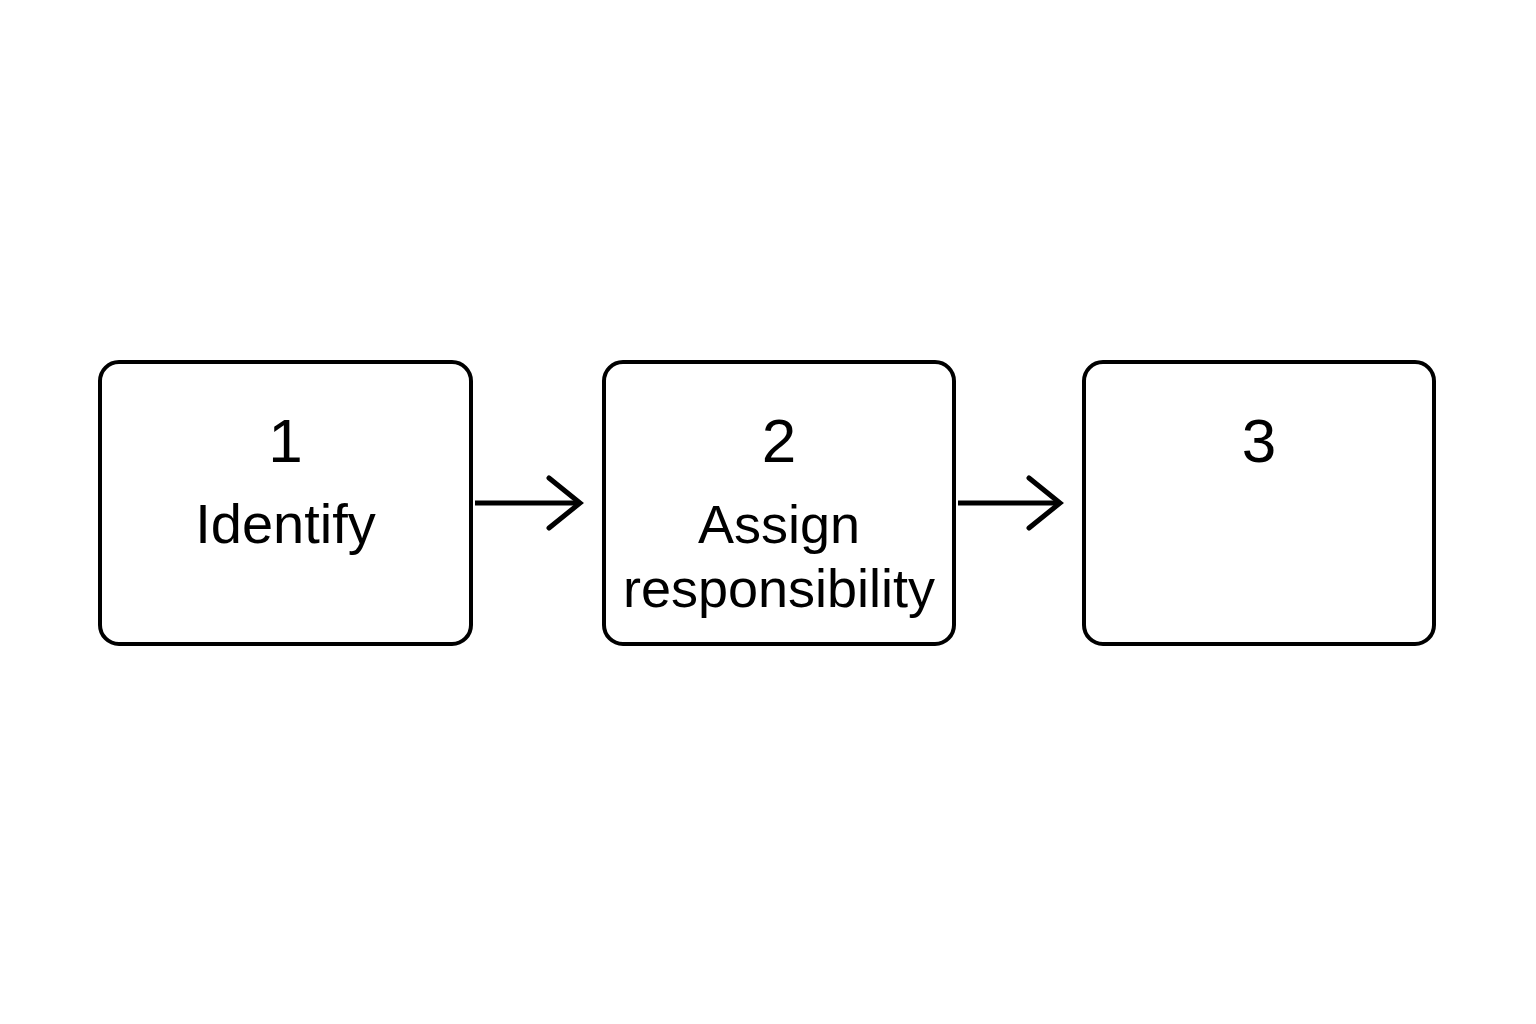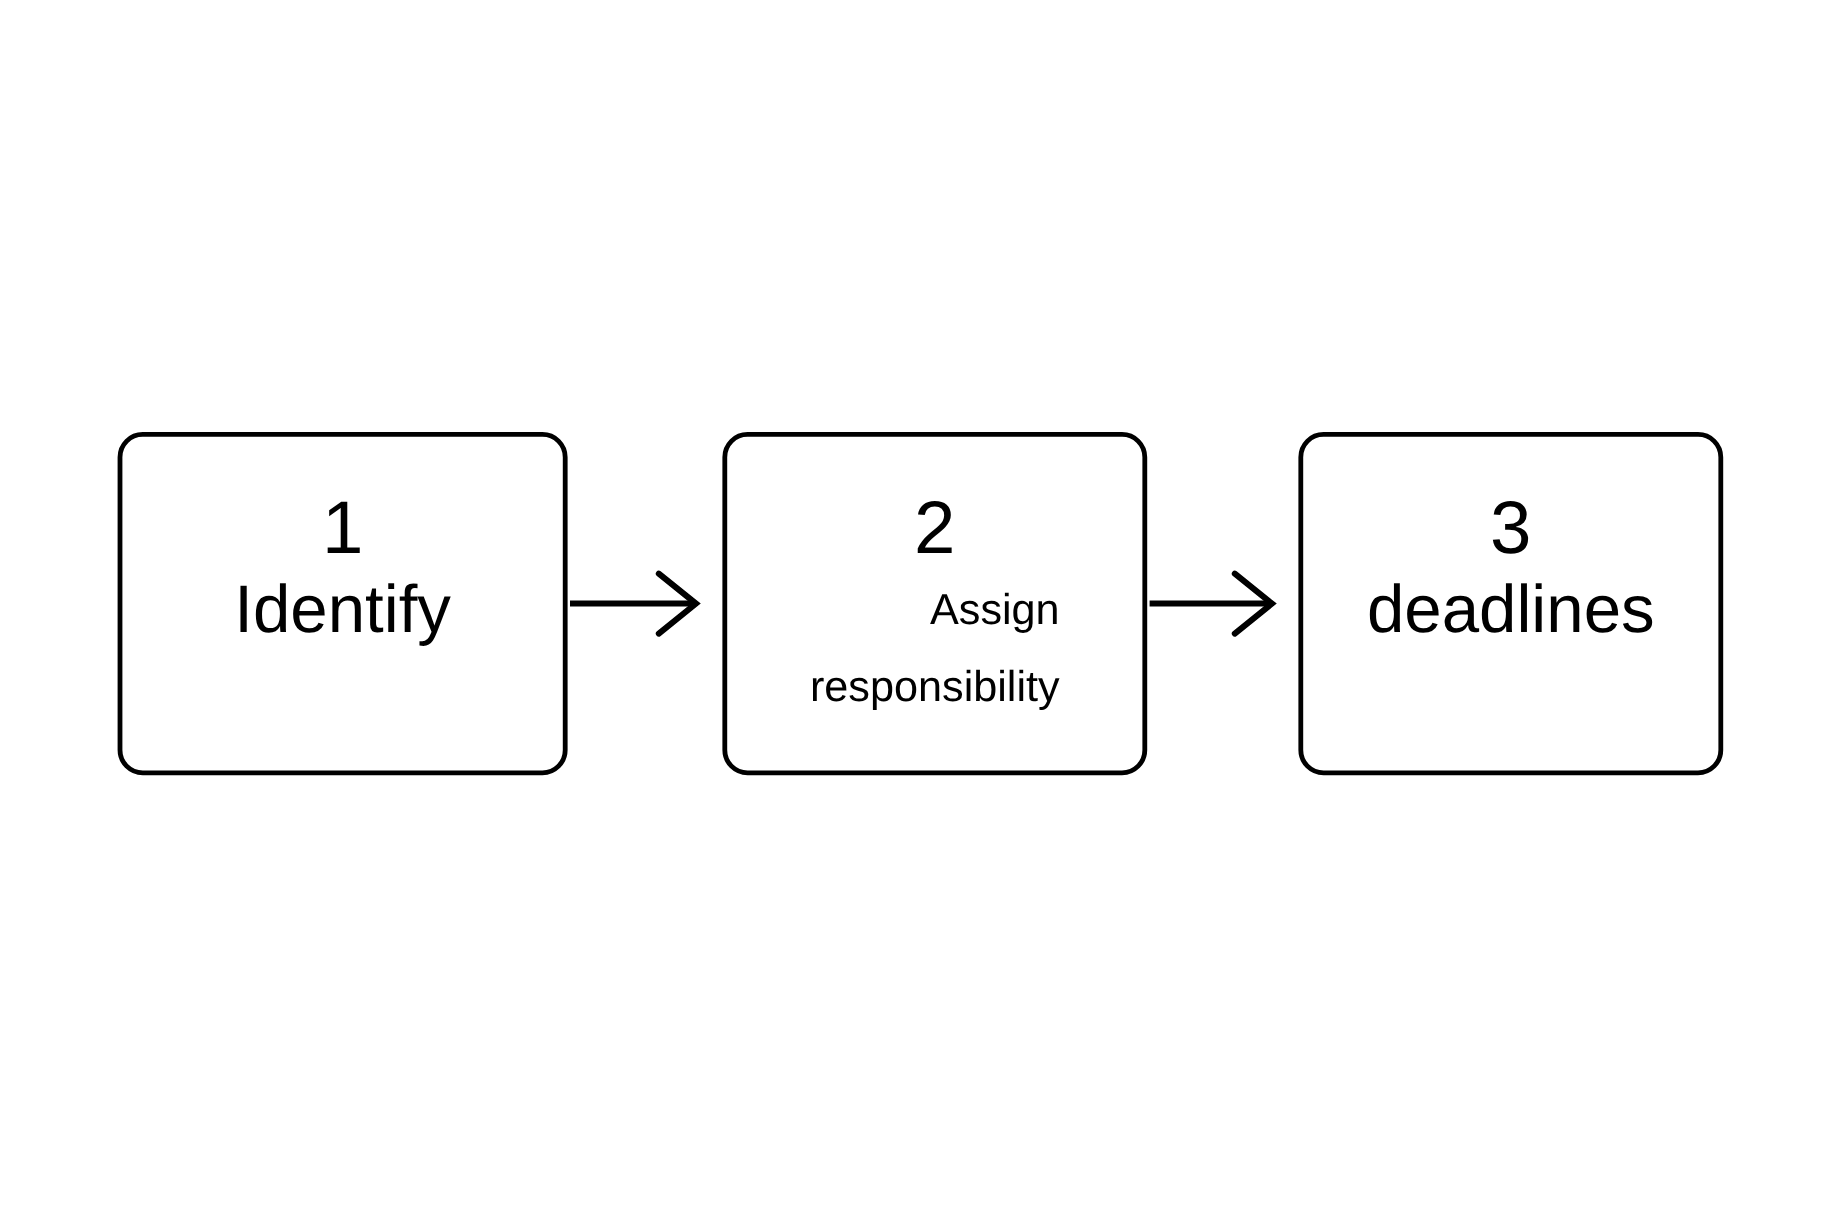--- a/index.html
+++ b/index.html
@@ -49,28 +49,28 @@
     font-weight: 400;
     line-height: 1;
     margin-top: 46px;
     letter-spacing: 0px;
   }
   .step-label {
     color: #000000;
     font-size: 56px;
     font-weight: 400;
     line-height: 64px;
-    margin-top: 4px;
+    margin-top: 20px;
     text-align: center;
     white-space: nowrap;
   }
   .step-label .ln {
     display: block;
   }
-  .b2 .step-label { font-size: 36px; text-align: right; }
+  .b2 .step-label { font-size: 54px; }
 
   .connector {
     position: absolute;
     top: 470px;
     height: 66px;
   }
   .connector.c1 { left: 473px; width: 130px; }
   .connector.c2 { left: 956px; width: 127px; }
   .connector svg { display: block; }
 </style>
@@ -92,21 +92,20 @@
       <div class="step-number">2</div>
       <div class="step-label">
         <span class="ln">Assign</span>
         <span class="ln">responsibility</span>
       </div>
     </div>
 
     <div class="step-box b3">
       <div class="step-number">3</div>
       <div class="step-label">
-        <span class="ln">deadlines</span>
       </div>
     </div>
 
   </div>
 
   <div class="connector c1">
     <svg width="130" height="66" viewBox="0 0 130 66" fill="none" xmlns="http://www.w3.org/2000/svg">
       <path d="M2 33 H106" stroke="#000000" stroke-width="5" stroke-linecap="butt"></path>
       <path d="M76 8 L107 33 L76 58" stroke="#000000" stroke-width="5" stroke-linecap="round" stroke-linejoin="miter" fill="none"></path>
     </svg>

